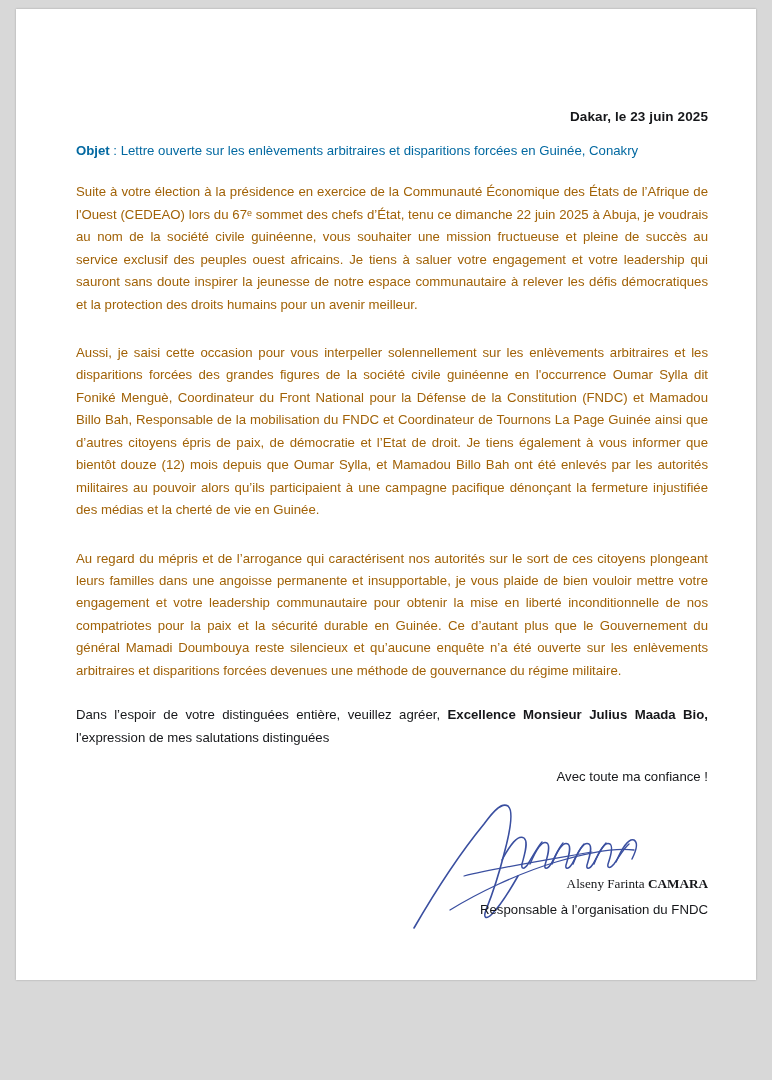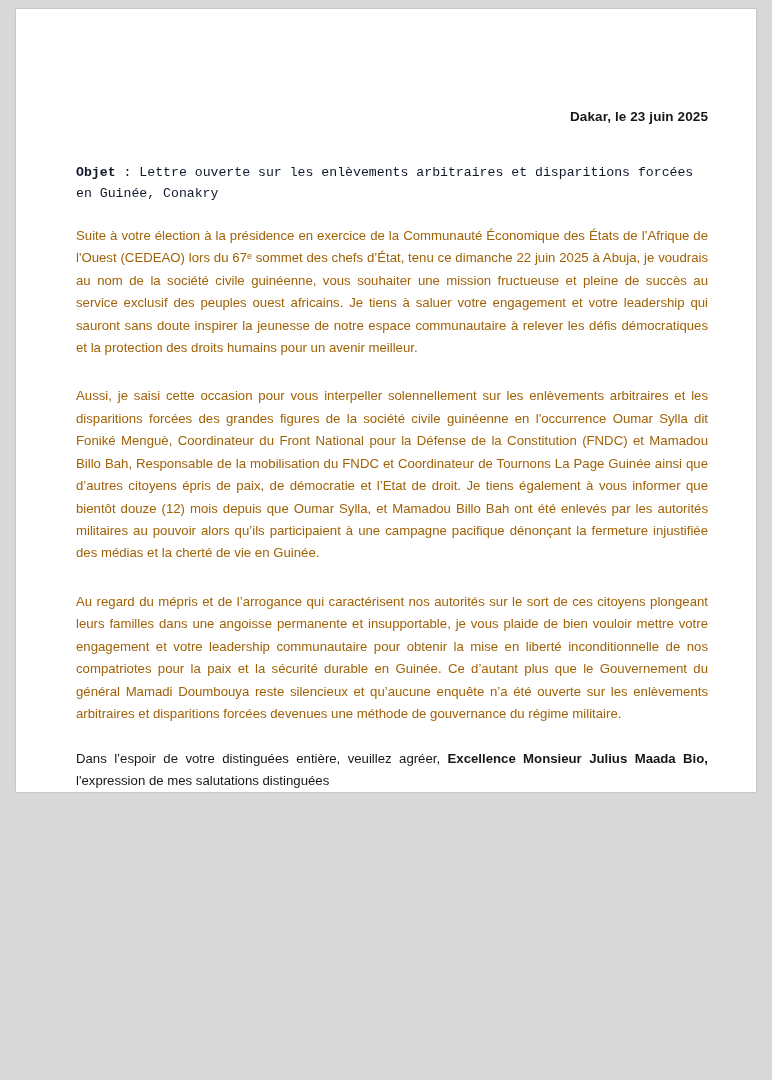--- a/index.html
+++ b/index.html
@@ -12,21 +12,21 @@
     width: 772px;
     height: 1080px;
     font-family: "Liberation Sans", sans-serif;
     display: flex;
     justify-content: center;
     align-items: flex-start;
   }
   .page {
     position: relative;
     width: 740px;
-    height: 783px;
+    height: 971px;
     margin-top: 9px;
     background: #ffffff;
     box-shadow: 0 0 2px rgba(0,0,0,0.25);
     overflow: hidden;
   }
   .content {
     position: absolute;
     left: 60px;
     right: 48px;
     top: 0;
@@ -45,25 +45,24 @@
     margin-top: 30px;
     margin-left: 212px;
     font-size: 13.2px;
     line-height: 1.62;
     color: #16171a;
     text-align: justify;
     text-justify: inter-word;
   }
 
   .object {
-    margin-top: 38px;
+    margin-top: 16px;
     font-size: 13.2px;
     line-height: 1.62;
-    color: #0f172a;
-    font-family: Liberation Mono, monospace;
+    color: #0369a1;
   }
   .object .lbl { font-weight: bold; }
 
   .salutation {
     margin-top: 24px;
     font-size: 13.2px;
     font-weight: bold;
     color: #16171a;
   }
 

